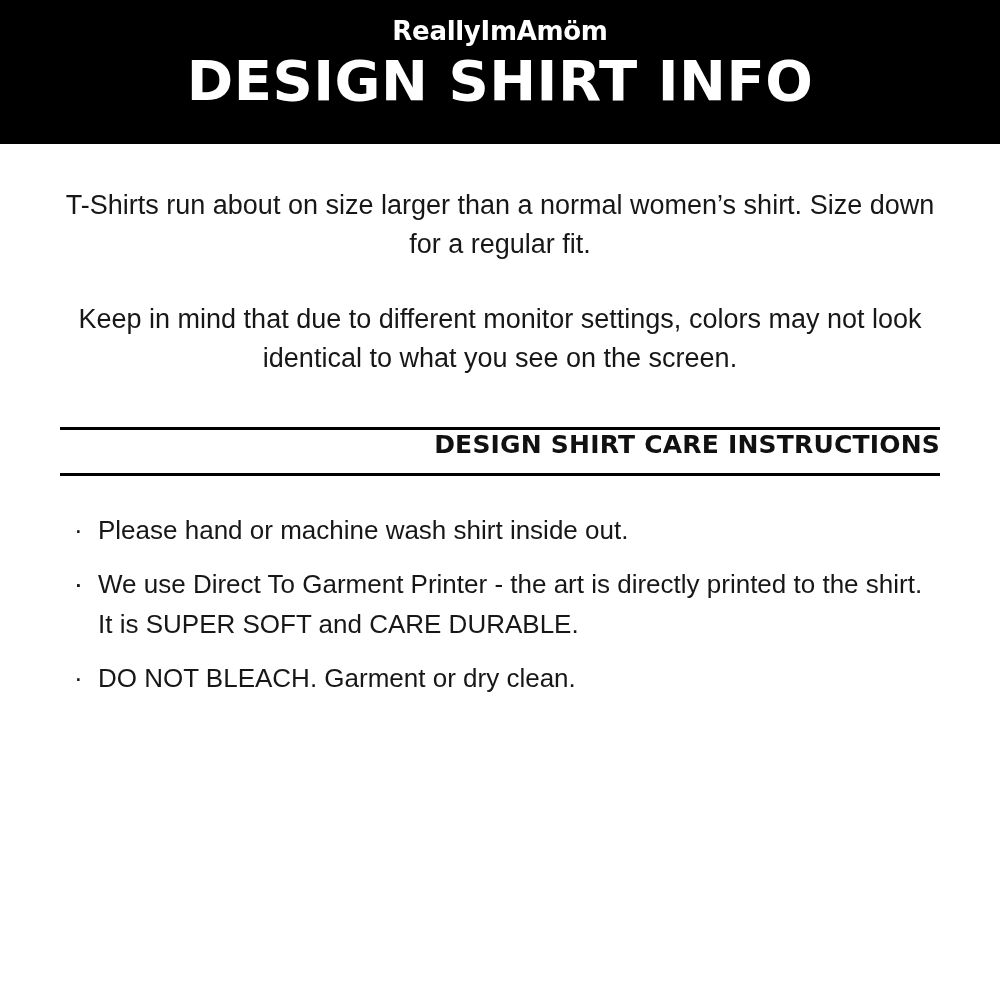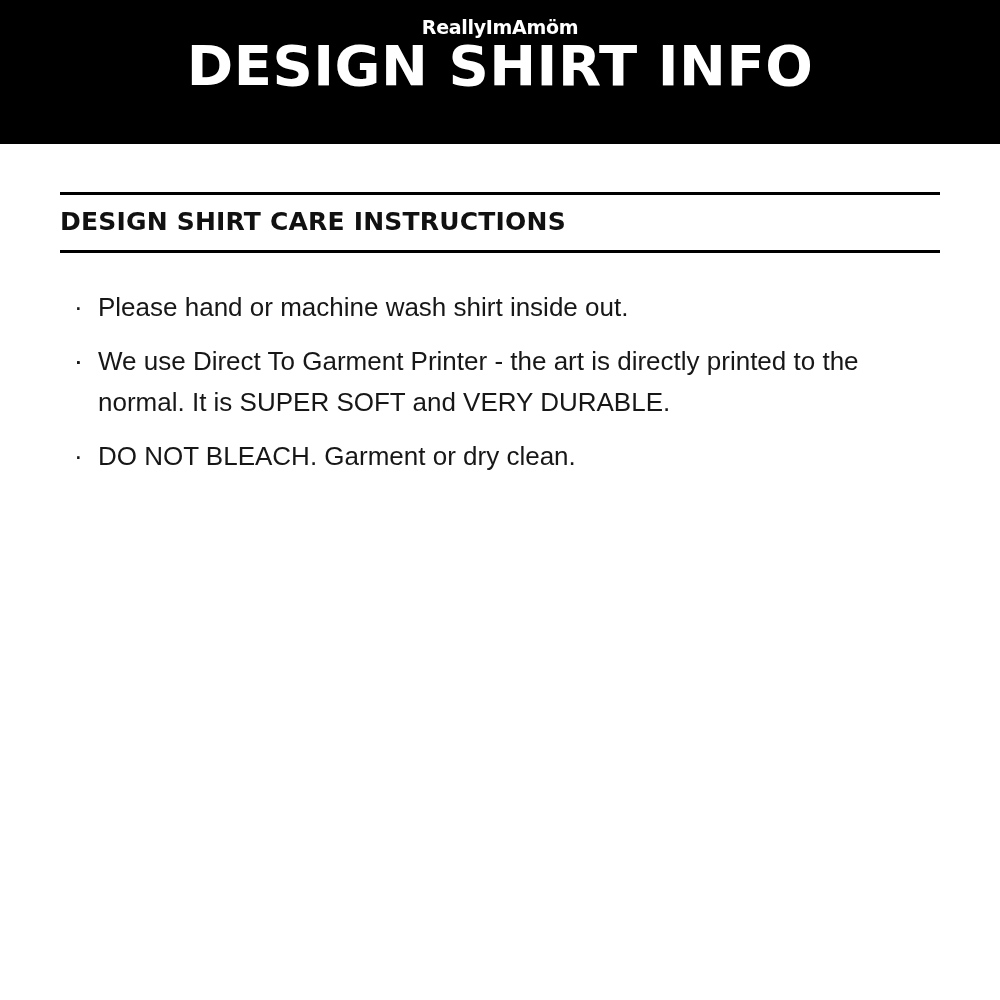--- a/index.html
+++ b/index.html
@@ -32,24 +32,24 @@
     box-sizing: border-box;
     padding-top: 18px;
     display: flex;
     flex-direction: column;
     align-items: center;
     justify-content: flex-start;
   }
   .brand {
     font-family: "DejaVu Sans", sans-serif;
     font-weight: bold;
-    font-size: 19px;
+    font-size: 26px;
     letter-spacing: -0.3px;
     line-height: 1;
-    margin-bottom: 0;
+    margin-bottom: 8px;
   }
   .title {
     font-family: "DejaVu Sans", sans-serif;
     font-weight: bold;
     font-size: 56px;
     letter-spacing: 0.5px;
     line-height: 1.05;
     text-transform: uppercase;
     white-space: nowrap;
   }
@@ -81,26 +81,26 @@
   
   .care-heading-wrap {
     margin-top: 48px;
   }
   .rule {
     width: 100%;
     height: 3px;
     background: #000000;
   }
   .care-heading {
-    text-align: left;
+    text-align: right;
     font-family: "DejaVu Sans", sans-serif;
     font-weight: bold;
     font-size: 25px;
     letter-spacing: 0.2px;
-    padding: 12px 0 14px 0;
+    padding: 0 0 14px 0;
     text-transform: uppercase;
   }
 
   
   .care-list {
     margin: 34px 0 0 0;
     padding: 0 0 0 14px;
     list-style: none;
   }
   .care-list li {
@@ -124,38 +124,43 @@
 
 <div class="page">
 
   <div class="header">
     <div class="brand">ReallyImAmöm</div>
     <div class="title">DESIGN SHIRT INFO</div>
   </div>
 
   <div class="content">
 
+    <div class="intro">
+      <p>T-Shirts run about on size larger than a normal women’s shirt. Size down for a regular fit.</p>
+      <div class="para-gap"></div>
+      <p>Keep in mind that due to different monitor settings, colors may not look identical to what you see on the screen.</p>
+    </div>
 
     <div class="care-heading-wrap">
       <div class="rule"></div>
       <div class="care-heading">DESIGN SHIRT CARE INSTRUCTIONS</div>
       <div class="rule"></div>
     </div>
 
     <ul class="care-list">
       <li>
         <span class="dot">·</span>
         <span>Please hand or machine wash shirt inside out.</span>
       </li>
       <li>
         <span class="dot">·</span>
       </li>
       <li>
         <span class="dot">·</span>
-        <span>We use Direct To Garment Printer - the art is directly printed to the normal. It is SUPER SOFT and VERY DURABLE.</span>
+        <span>We use Direct To Garment Printer - the art is directly printed to the shirt. It is SUPER SOFT and CARE DURABLE.</span>
       </li>
       <li>
         <span class="dot">·</span>
         <span>DO NOT BLEACH. Garment or dry clean.</span>
       </li>
     </ul>
 
   </div>
 </div>
 

